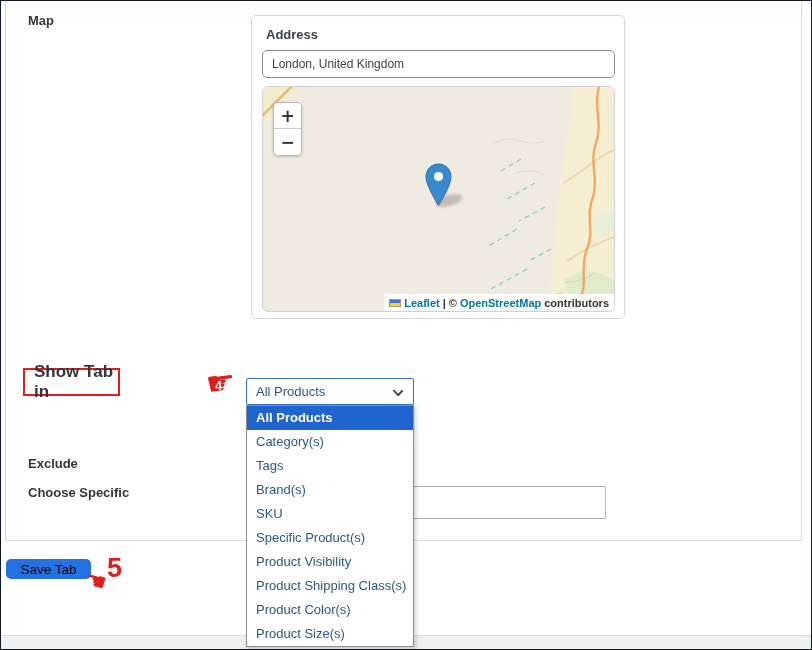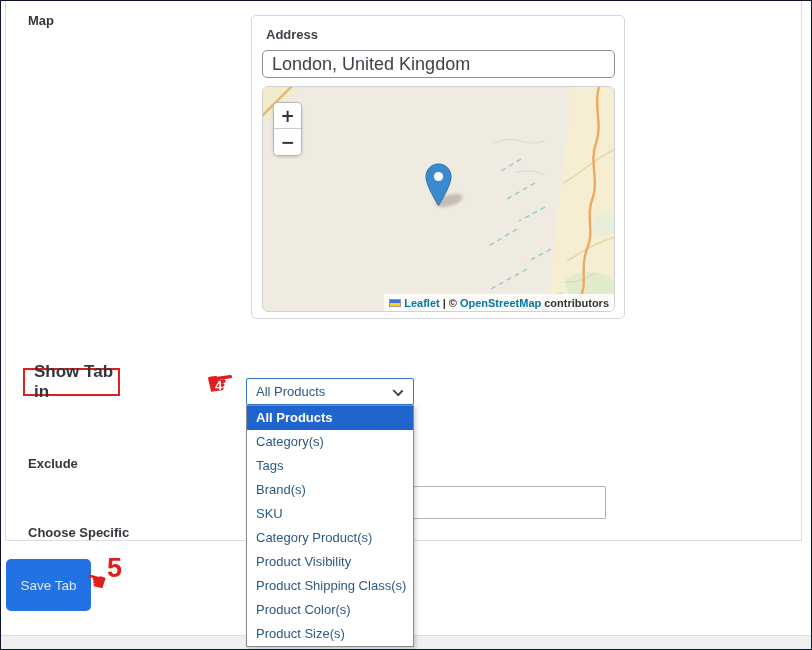--- a/index.html
+++ b/index.html
@@ -15,33 +15,33 @@
   .panel {
     position:absolute; left:4px; top:-6px; width:797px; height:546px;
     background:#fff; border:1px solid #dcdcde;
   }
 
   .field-label {
     position:absolute; font-size:13px; font-weight:700; color:#32373c;
   }
   .lbl-map { left:22px; top:17px; }
   .lbl-exclude { left:22px; top:460px; }
-  .lbl-choose { left:22px; top:489px;margin-top:40px; }
+  .lbl-choose { left:22px; top:489px; }
 
   
   .card {
     position:absolute; left:245px; top:19px; width:374px; height:304px;
     border:1px solid #d5d7da; border-radius:5px; background:#fff;padding-left:20px;
   }
   .address-label { position:absolute; left:14px; top:11px; font-size:13px; font-weight:600; color:#3c434a; }
   .address-input {
     position:absolute; left:10px; top:34px; width:353px; height:28px;
     border:1px solid #8c8f94; border-radius:5px; padding:0 9px;
     font-family:"Liberation Sans","DejaVu Sans",sans-serif;
-    font-size:18px; color:#3c434a; background:#fff;
+    font-size:12px; color:#3c434a; background:#fff;
   }
 
   .map {
     position:absolute; left:10px; top:70px; width:353px; height:226px;
     border:1px solid #cfd1d4; border-radius:6px; overflow:hidden; background:#f0ebe1;
   }
   .map svg.terrain { position:absolute; left:0; top:0; }
 
   .zoom-ctrl {
     position:absolute; left:10px; top:15px; width:29px;
@@ -112,22 +112,22 @@
 
   
   .choose-input {
     position:absolute; left:245px; top:490px; width:355px; height:33px;
     border:1px solid #b0b3b6; background:#fff; z-index:1; border-radius:1px;
     font-family:"Liberation Sans","DejaVu Sans",sans-serif; font-size:13px; padding:0 8px; color:#3c434a;
   }
 
   
   .save-btn {
-    position:absolute; left:5px; top:558px; width:85px; height:52px;
-    background:#2372e4; color:#e5e5e5; border:none; border-radius:5px;
+    position:absolute; left:5px; top:558px; width:85px; height:20px;
+    background:#2372e4; color:#000000; border:none; border-radius:5px;
     font-family:"Liberation Sans","DejaVu Sans",sans-serif;
     font-size:13.5px; cursor:pointer; z-index:2;
   }
 
   
   .anno5 { position:absolute; left:88px; top:552px; width:50px; height:44px; z-index:9; }
   .anno5 .hand { position:absolute; left:-4px; top:14px; font-family:"DejaVu Sans",sans-serif;
     font-size:24px; color:#e11d1d; transform:rotate(14deg); }
   .anno5 .num { position:absolute; left:18px; top:0px; font-size:27px; font-weight:700; color:#e11d1d;
     text-shadow:0 0 2px #fff,0 0 2px #fff; }
@@ -215,21 +215,21 @@
     <span>All Products</span>
     <span class="chevron"></span>
   </div>
 
   <div class="dropdown">
       <div class="option selected">All Products</div>
       <div class="option">Category(s)</div>
       <div class="option">Tags</div>
       <div class="option">Brand(s)</div>
       <div class="option">SKU</div>
-      <div class="option">Category Product(s)</div>
+      <div class="option">Specific Product(s)</div>
       <div class="option">Product Visibility</div>
       <div class="option">Product Shipping Class(s)</div>
       <div class="option">Product Color(s)</div>
       <div class="option">Product Size(s)</div>
     </div>
 
   <button class="save-btn">Save Tab</button>
 
   <div class="anno5">
     <span class="hand">☚</span>

